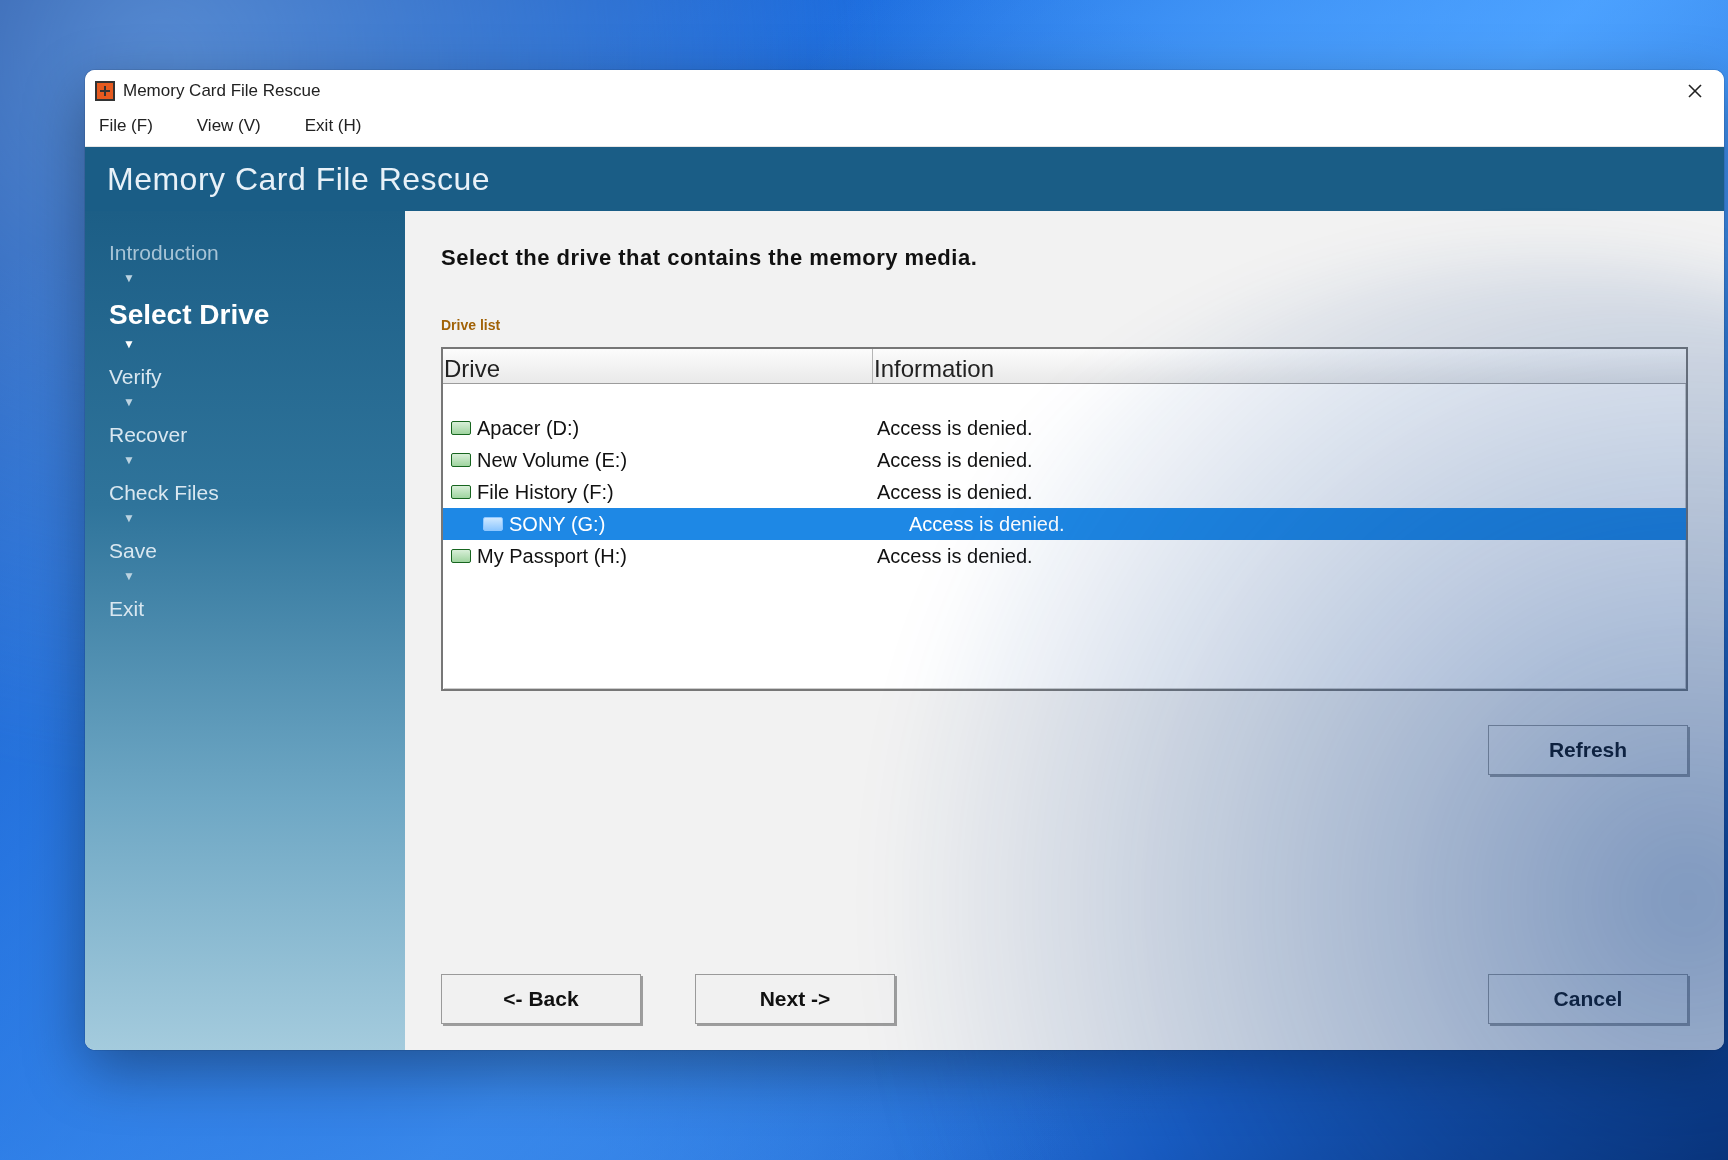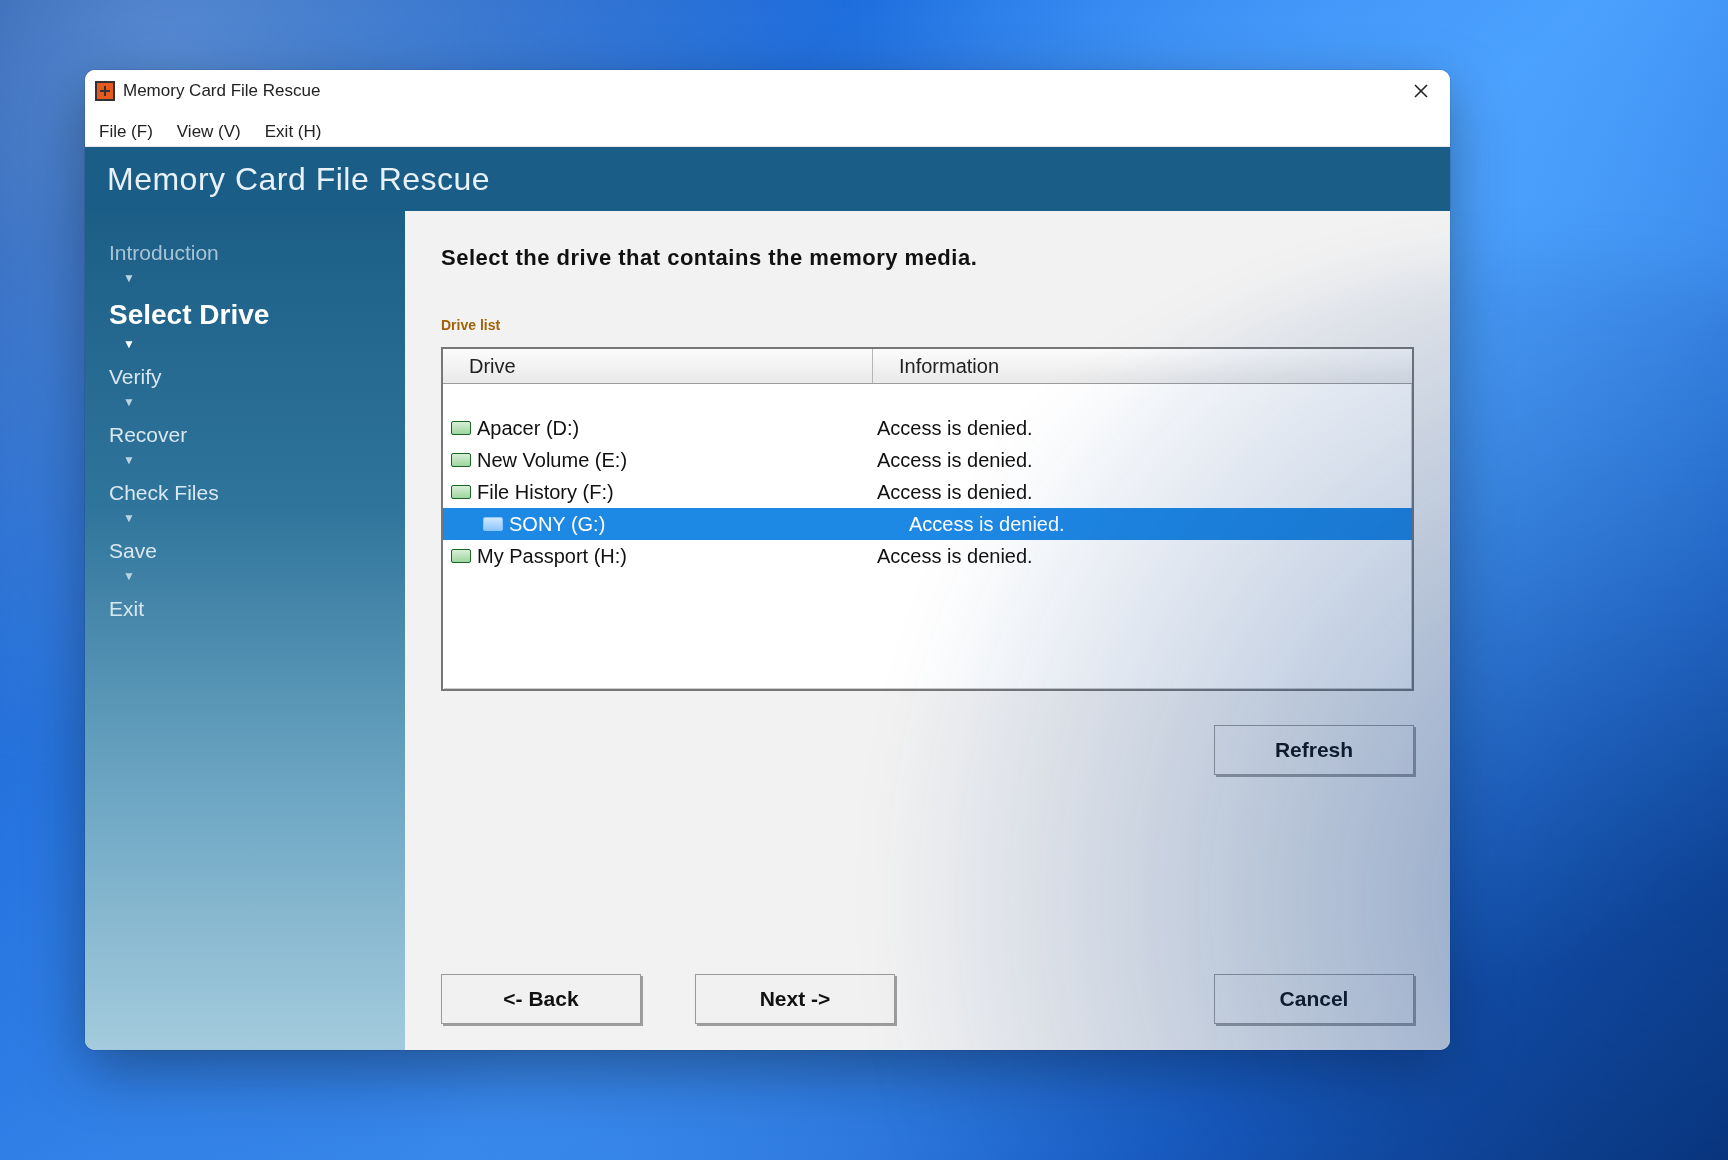--- a/index.html
+++ b/index.html
@@ -38,21 +38,21 @@
   .desktop::after{
     width:1600px;height:1600px;
     right:-600px;bottom:-700px;
     background: radial-gradient(circle at 60% 40%, #0b3e8b 0%, transparent 60%);
   }
 
   .window {
     position: absolute;
     left: 85px;
     top: 70px;
-    width: 1365px;
+    width: 1639px;
     height: 980px;
     background: #ffffff;
     border-radius: 10px;
     box-shadow: 0 20px 60px rgba(0,0,0,0.35), 0 0 0 1px rgba(0,0,0,0.08);
     overflow: hidden;
     display: flex;
     flex-direction: column;
   }
 
   
@@ -89,23 +89,23 @@
     width: 46px; height: 32px;
     display:flex;align-items:center;justify-content:center;
     border-radius:4px;
   }
   .titlebar .close-btn svg { width:14px;height:14px; }
 
   
   .menubar {
     height: 34px;
     display: flex;
-    align-items: flex-end;
+    align-items: flex-start;
     padding: 0 8px;
-    gap: 12px;
+    gap: 32px;
     background: #ffffff;
     border-bottom: 1px solid #e6e6e6;
     font-size: 17px;
     color: #222;
     flex: none;
   }
   .menubar .menu-item { padding: 4px 6px; cursor: default; }
 
   
   .header-band {
@@ -187,22 +187,22 @@
   }
   .dl-header {
     display:flex;
     height:34px;
     border-bottom: 1px solid #9c9c9c;
     flex:none;
   }
   .dl-header .col {
     background: linear-gradient(#fcfcfc,#e9e9e9);
     border-right:1px solid #b5b5b5;
-    padding: 6px 26px;
-    font-size: 20px;
+    padding: 6px 1px;
+    font-size: 24px;
     color:#222;
     box-sizing:border-box;
   }
   .dl-header .col:last-child{border-right:none;}
   .col-drive { width: 430px; flex:none;}
   .col-info { flex:1; }
 
   .dl-body{
     flex:1;
     overflow:auto;

